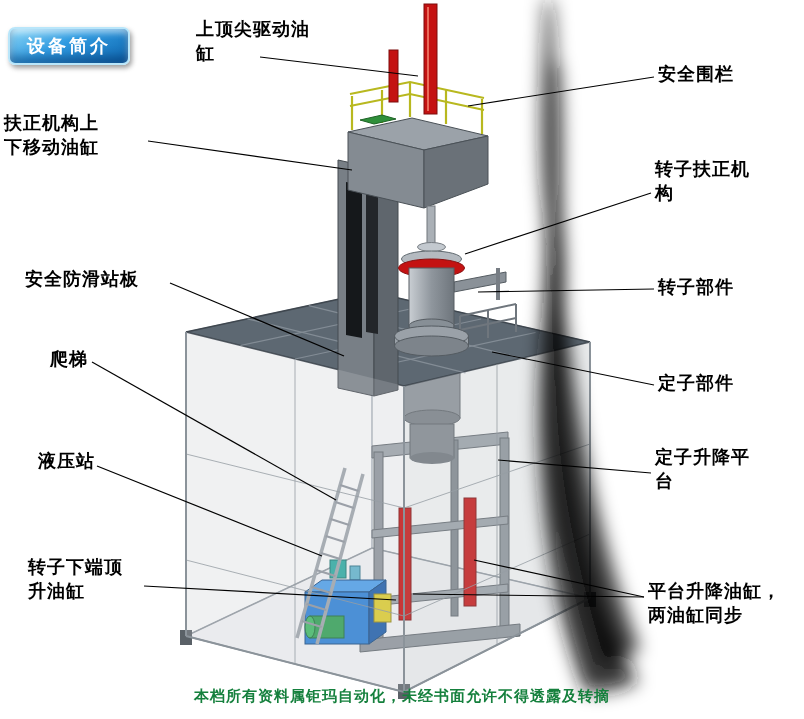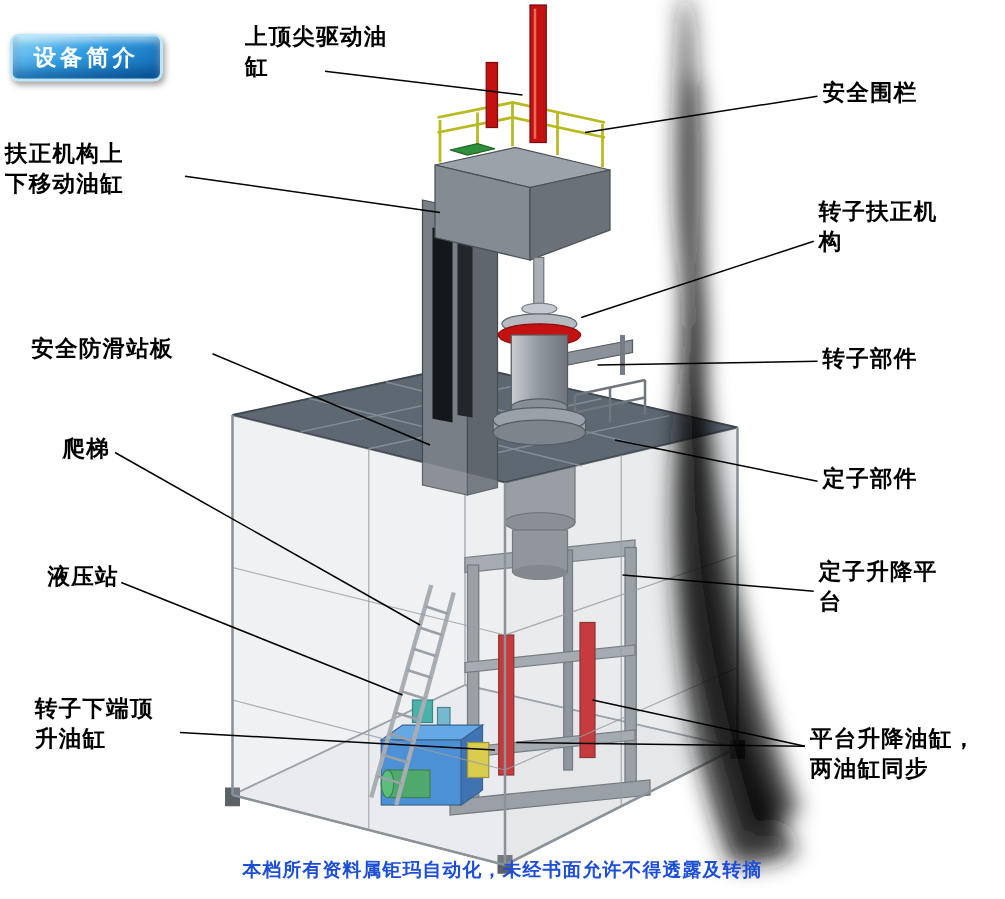--- a/index.html
+++ b/index.html
@@ -14,21 +14,21 @@
     border:2px solid #b9e6fa;border-radius:7px;
     box-shadow:2px 3px 5px rgba(0,0,0,.38), inset 0 -7px 9px rgba(0,40,90,.38), inset 0 4px 6px rgba(255,255,255,.55);
     color:#fff;font-weight:bold;font-size:18px;letter-spacing:3px;white-space:nowrap;
   }
   .callout{
     position:absolute;color:#000;font-size:18px;font-weight:bold;
     line-height:1.32;white-space:pre-line;letter-spacing:1px;
   }
   .footer{
     position:absolute;left:0;right:0;top:687px;text-align:center;
-    color:#1d4ed8;font-size:15px;font-weight:bold;letter-spacing:1px;
+    color:#15803d;font-size:15px;font-weight:bold;letter-spacing:1px;
   }
 </style>
 </head>
 <body>
 
 <div id="slide">
 
   <svg class="scene" viewBox="0 0 804 719">
     <defs>
       <filter id="smudge" x="-60%" y="-10%" width="220%" height="120%">

